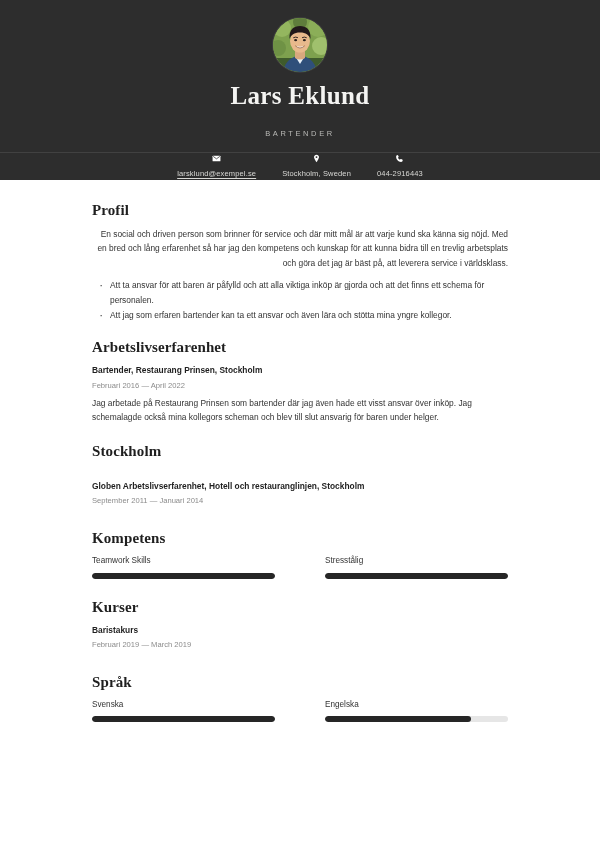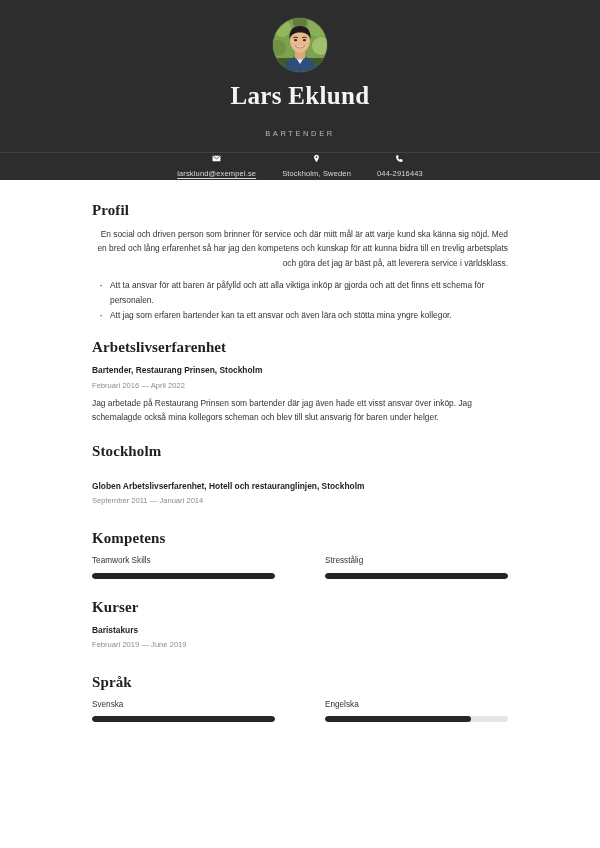--- a/index.html
+++ b/index.html
@@ -334,21 +334,21 @@
         </div>
       </div>
     </div>
 
     <div class="spacer-20"></div>
 
     <div class="section">
       <h2 class="section-title">Kurser</h2>
       <div class="entry">
         <div class="entry-title">Baristakurs</div>
-        <div class="entry-date">Februari 2019 — June 2019</div>
+        <div class="entry-date">Februari 2019 — March 2019</div>
       </div>
     </div>
 
     <div class="spacer-20"></div>
 
     <div class="section">
       <h2 class="section-title">Språk</h2>
       <div class="skill-grid">
         <div class="skill-item">
           <div class="skill-label">Svenska</div>

